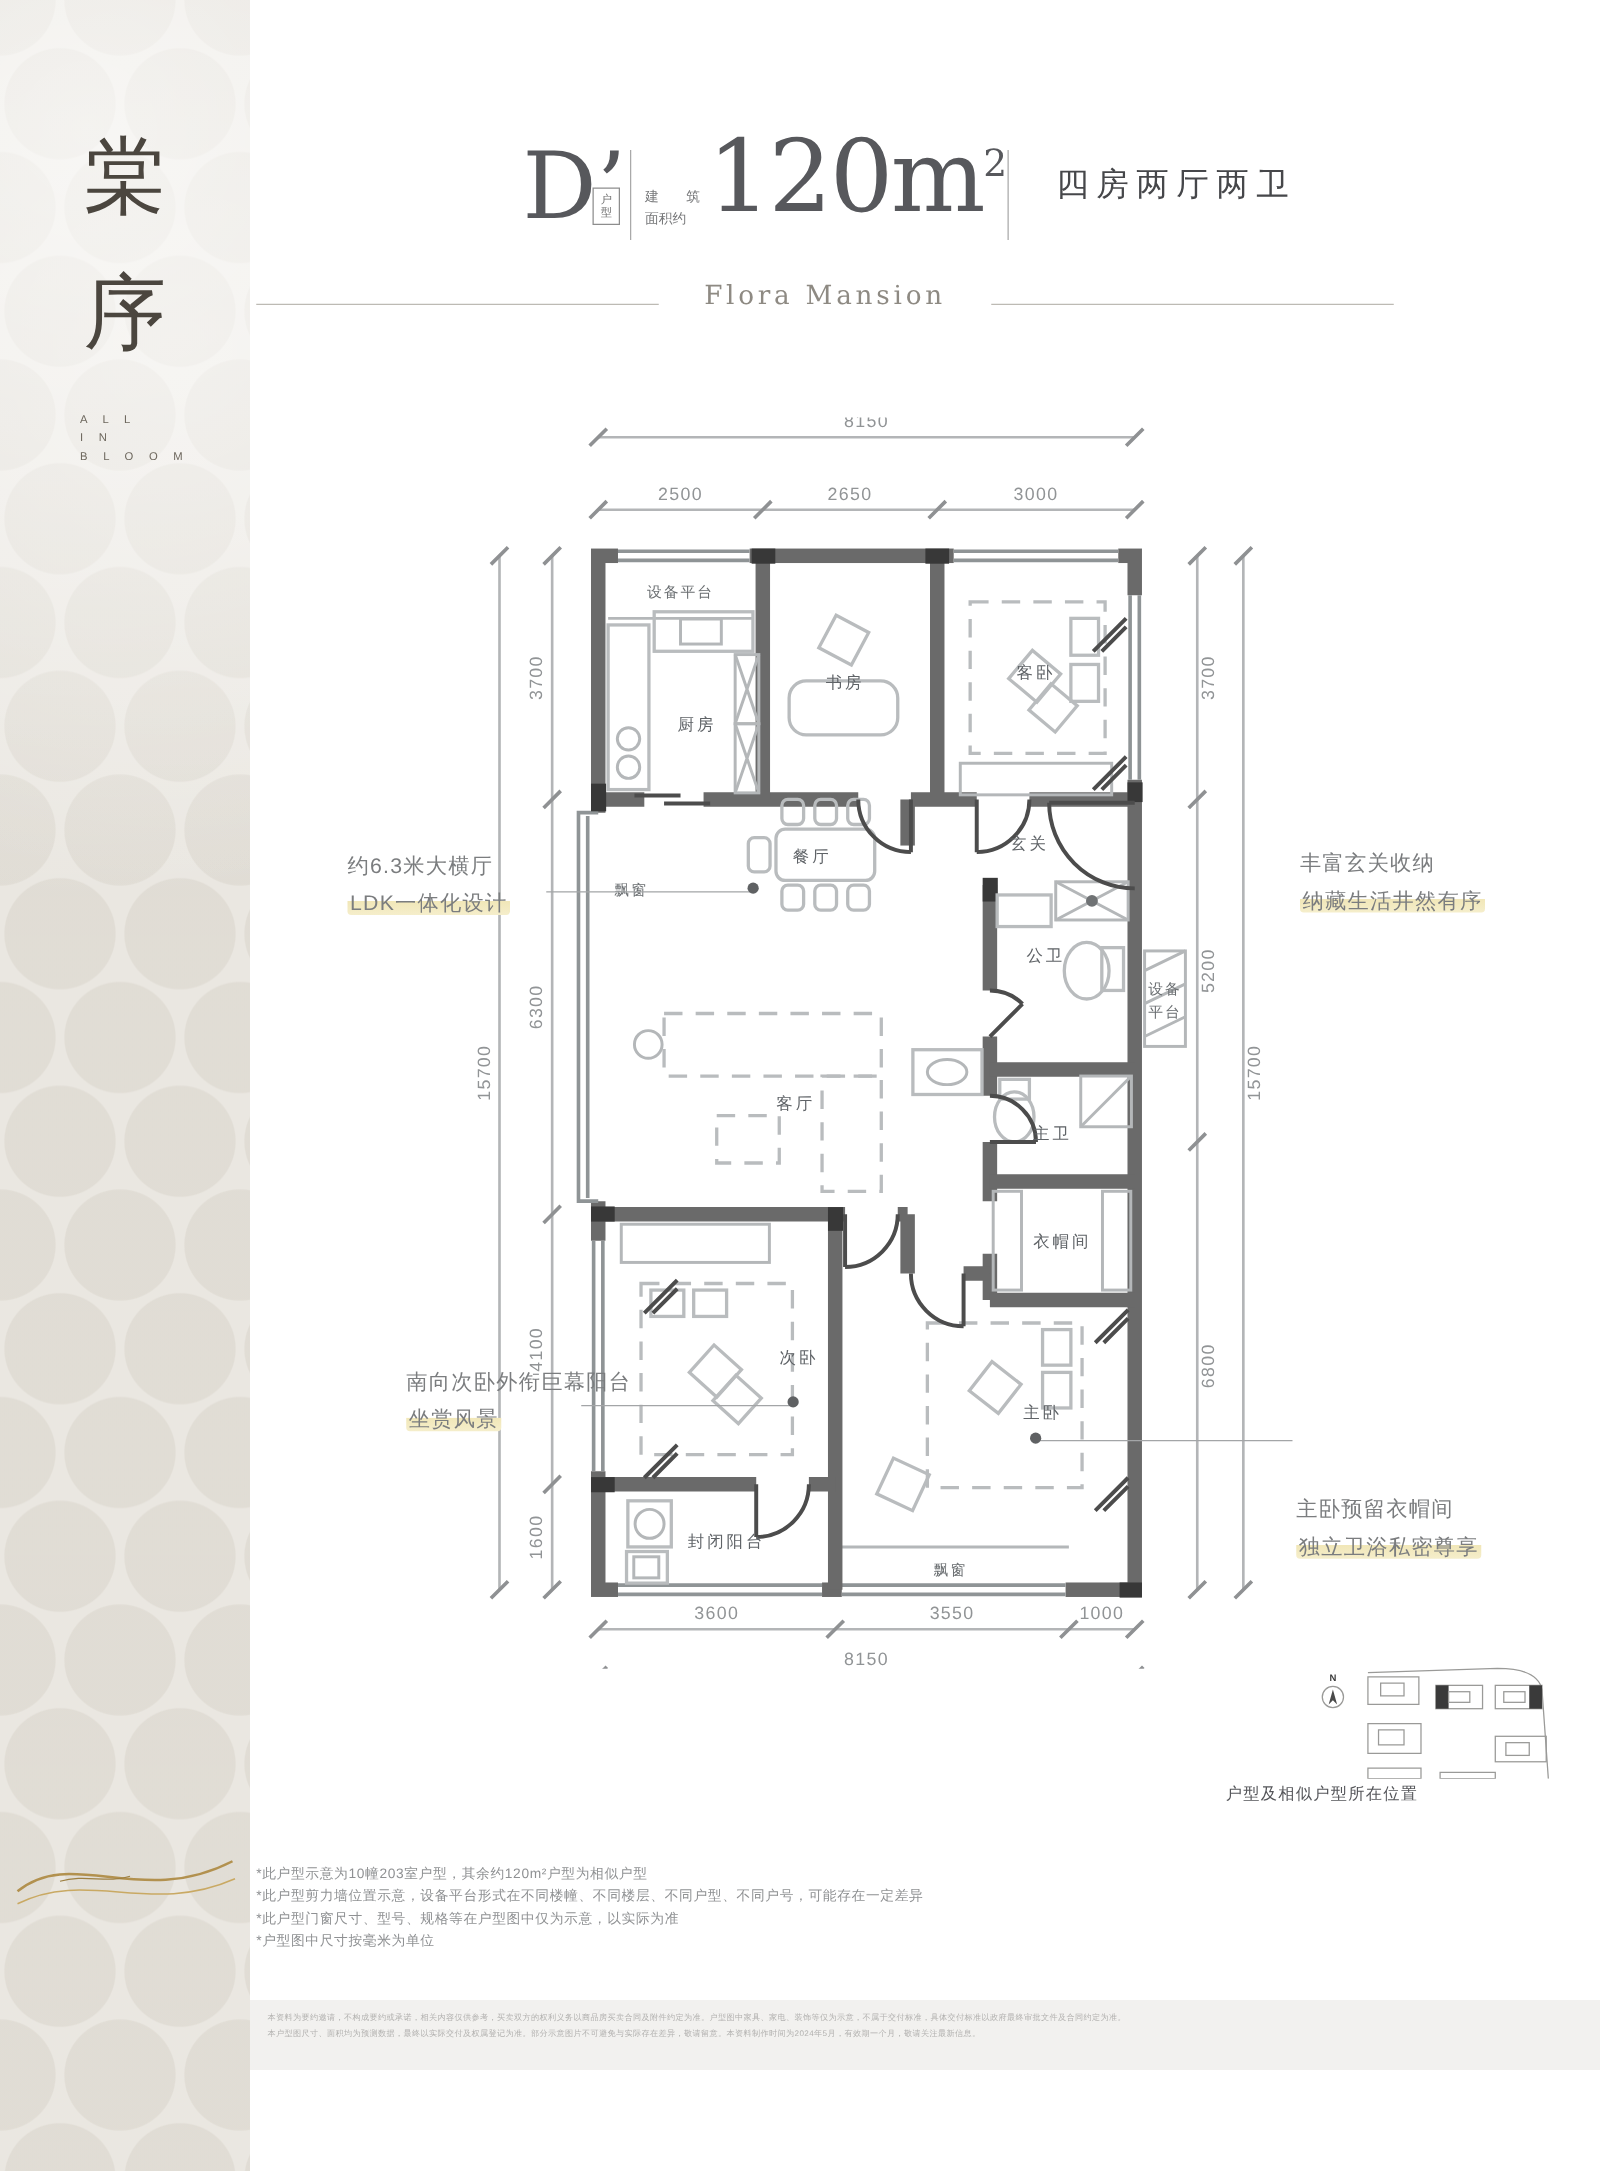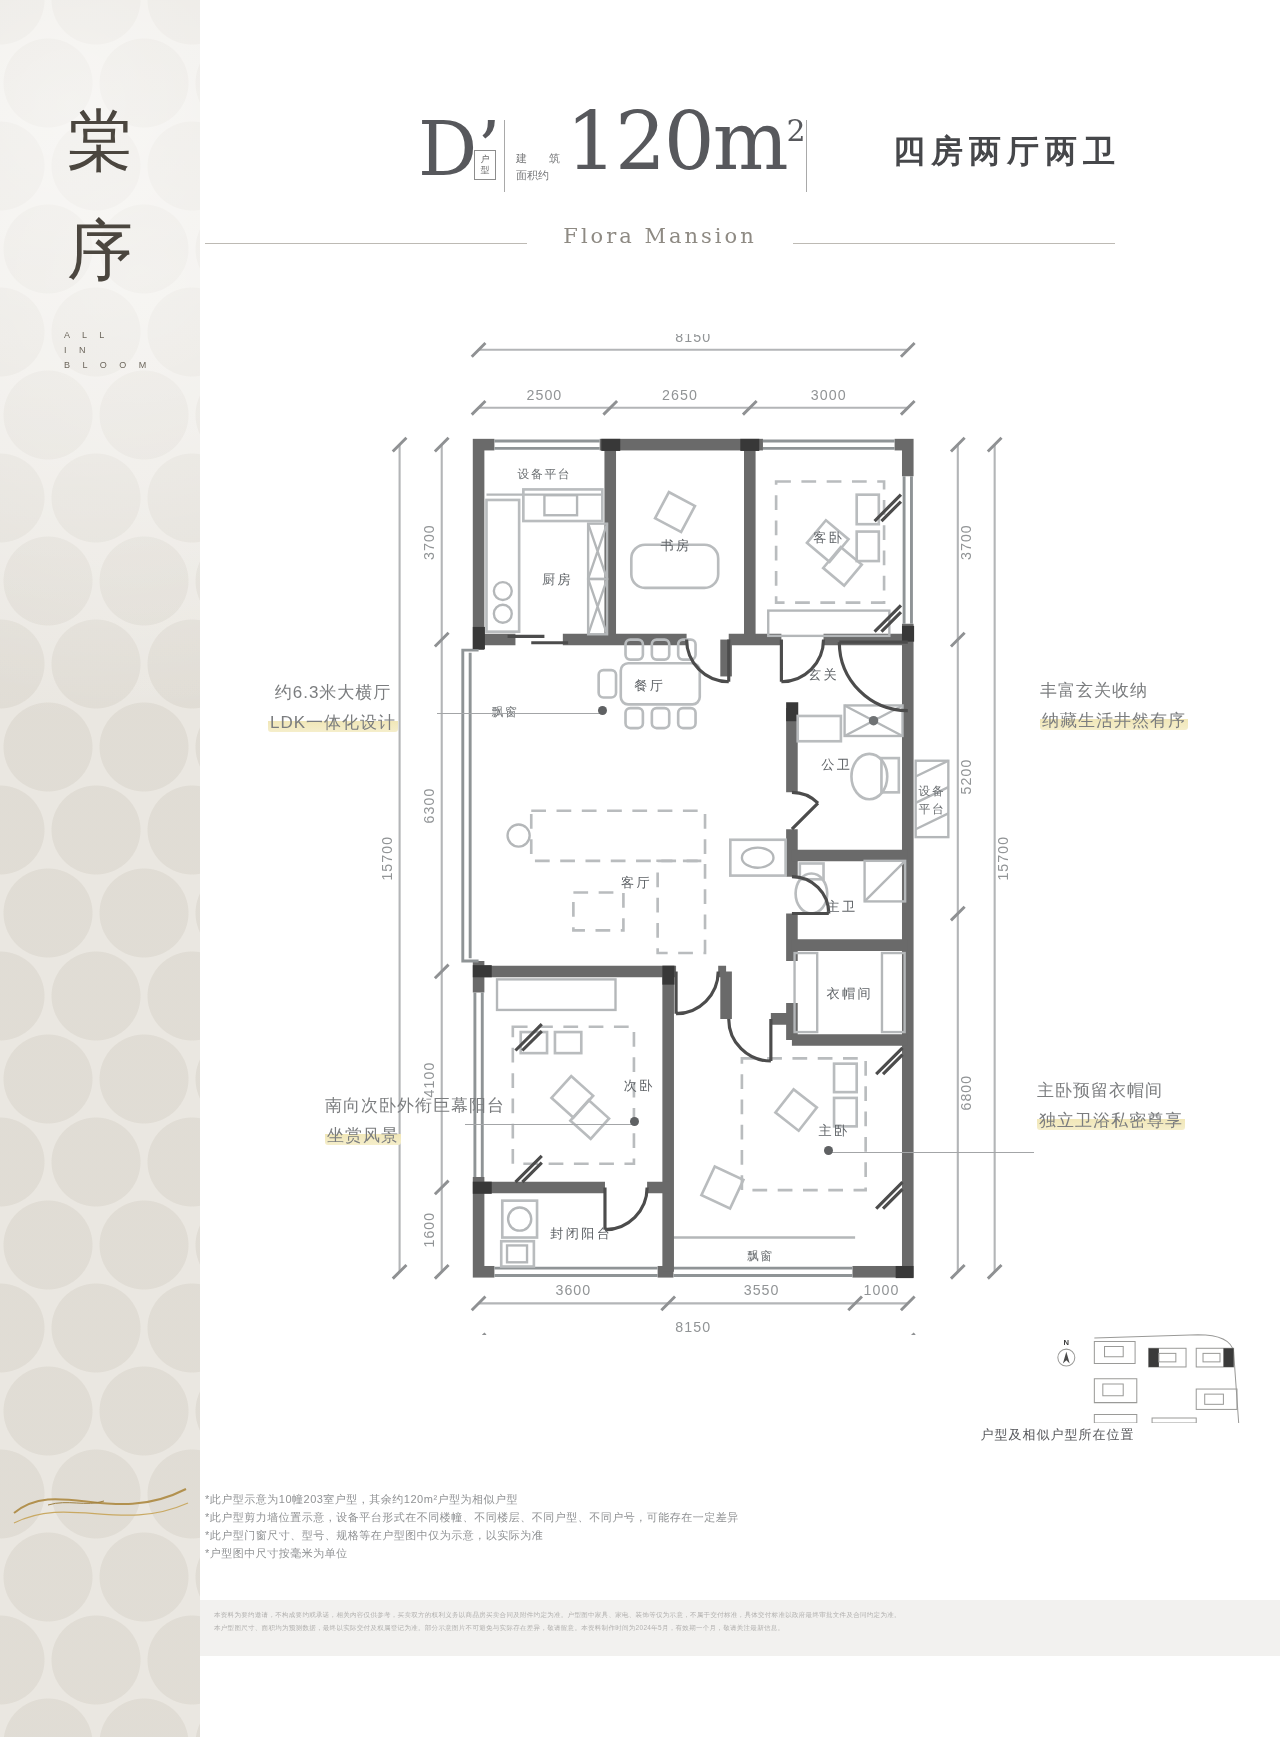--- a/index.html
+++ b/index.html
@@ -27,21 +27,21 @@
     font-size:74px;color:#57585c;line-height:1;}
   .hd-unit-tag{position:absolute;left:474px;top:150px;width:18px;padding:3px 1px;border:1px solid #8d8d8d;
     text-align:center;font-size:9px;color:#6e6e6e;line-height:11px;}
   .hd-unit-tag span{display:block;}
   .hd-vline{position:absolute;top:120px;width:1px;height:72px;background:#a9a9a9;}
   .hd-area-label{position:absolute;left:516px;top:150px;width:44px;font-size:11px;color:#77787a;line-height:17px;}
   .hd-area-label .row{display:flex;justify-content:space-between;}
   .hd-area-value{position:absolute;left:566px;top:102px;font-family:"DejaVu Serif","Liberation Serif",serif;
     font-size:80px;font-weight:400;color:#57585c;line-height:1;letter-spacing:-2px;}
   .hd-area-value sup{font-size:30px;vertical-align:28px;letter-spacing:0;}
-  .hd-layout{position:absolute;left:845px;top:130px;font-size:32px;color:#46474a;letter-spacing:6px;font-weight:700;margin-left:48px;}
+  .hd-layout{position:absolute;left:845px;top:130px;font-size:26px;color:#46474a;letter-spacing:6px;font-weight:400;}
   .brand-row-line{position:absolute;top:243px;height:1px;background:#bdbab4;}
   .brand-script{position:absolute;left:540px;top:224px;width:240px;text-align:center;
     font-family:"DejaVu Serif","Liberation Serif",serif;font-size:21px;color:#8e8a83;letter-spacing:3px;}
 
   
   .callout{position:absolute;font-size:17px;color:#7b7d7f;line-height:30px;letter-spacing:1px;white-space:nowrap;}
   .hl{background-image:linear-gradient(180deg, rgba(241,231,184,0) 42%, #f1e7b8 43%, #f5eecb 100%);
       border-radius:3px;padding:0 2px;}
   .leader{position:absolute;height:1px;background:#a3a5a7;}
   .dot{position:absolute;width:9px;height:9px;border-radius:50%;background:#5f6163;}
@@ -321,40 +321,40 @@
     <path class="tick" d="M-130,16430 L130,16170 M3470,16430 L3730,16170 M7020,16430 L7280,16170 M8020,16430 L8280,16170"></path>
     <text class="dt" x="1800" y="16150" text-anchor="middle">3600</text>
     <text class="dt" x="5375" y="16150" text-anchor="middle">3550</text>
     <text class="dt" x="7650" y="16150" text-anchor="middle">1000</text>
 
     <line class="dim" x1="0" y1="17000" x2="8150" y2="17000"></line>
     <path class="tick" d="M-130,17130 L130,16870 M8020,17130 L8280,16870"></path>
     <text class="dt" x="4075" y="16850" text-anchor="middle">8150</text>
   </svg>
 
-  <div class="callout" style="left:268px;top:678px;text-align:center;">
+  <div class="callout" style="left:278px;top:678px;">
     <div>约6.3米大横厅</div>
     <div><span class="hl">LDK一体化设计</span></div>
   </div>
   <div class="leader" style="left:437px;top:713px;width:165px;"></div>
   <div class="dot" style="left:598px;top:706px;"></div>
 
   <div class="callout" style="left:1040px;top:676px;">
     <div>丰富玄关收纳</div>
     <div><span class="hl">纳藏生活井然有序</span></div>
   </div>
 
   <div class="callout" style="left:278px;top:1091px;margin-left:47px;">
     <div>南向次卧外衔巨幕阳台</div>
     <div><span class="hl">坐赏风景</span></div>
   </div>
   <div class="leader" style="left:465px;top:1124px;width:170px;"></div>
   <div class="dot" style="left:630px;top:1117px;"></div>
 
-  <div class="callout" style="left:1037px;top:1076px;">
+  <div class="callout" style="left:1037px;top:1193px;">
     <div>主卧预留衣帽间</div>
     <div><span class="hl">独立卫浴私密尊享</span></div>
   </div>
   <div class="leader" style="left:832px;top:1152px;width:202px;"></div>
   <div class="dot" style="left:824px;top:1146px;"></div>
 
   <svg style="position:absolute;left:985px;top:1243px;" width="290" height="180" viewBox="0 0 340 212">
     <g stroke="#9a9a98" fill="none" stroke-width="1.2">
 
       <circle cx="95" cy="135" r="10"></circle>

